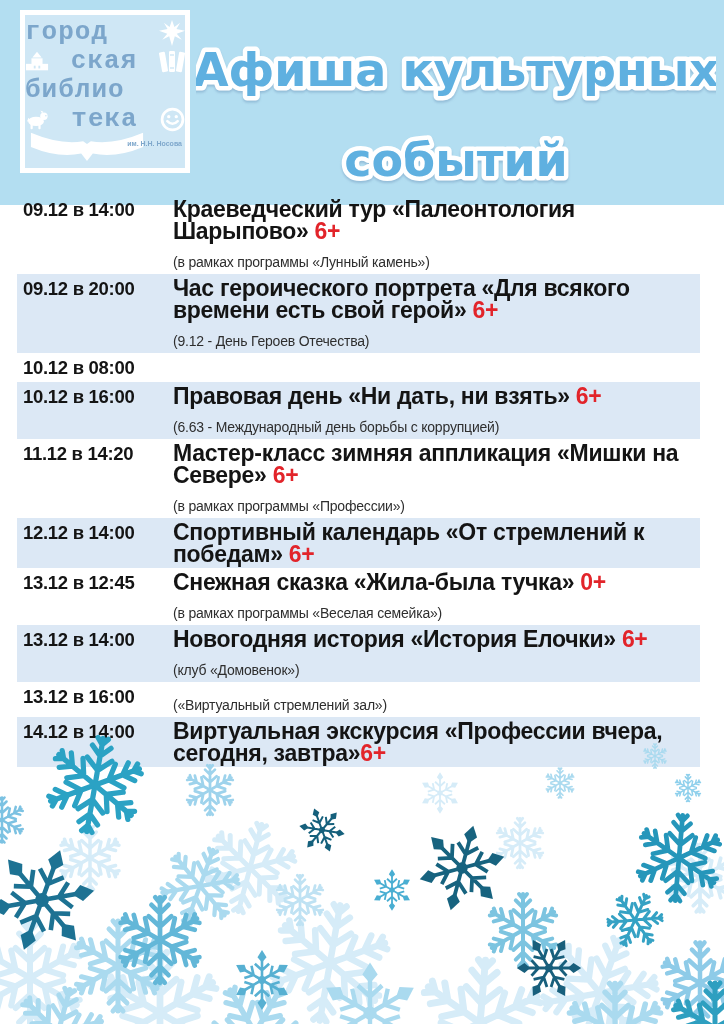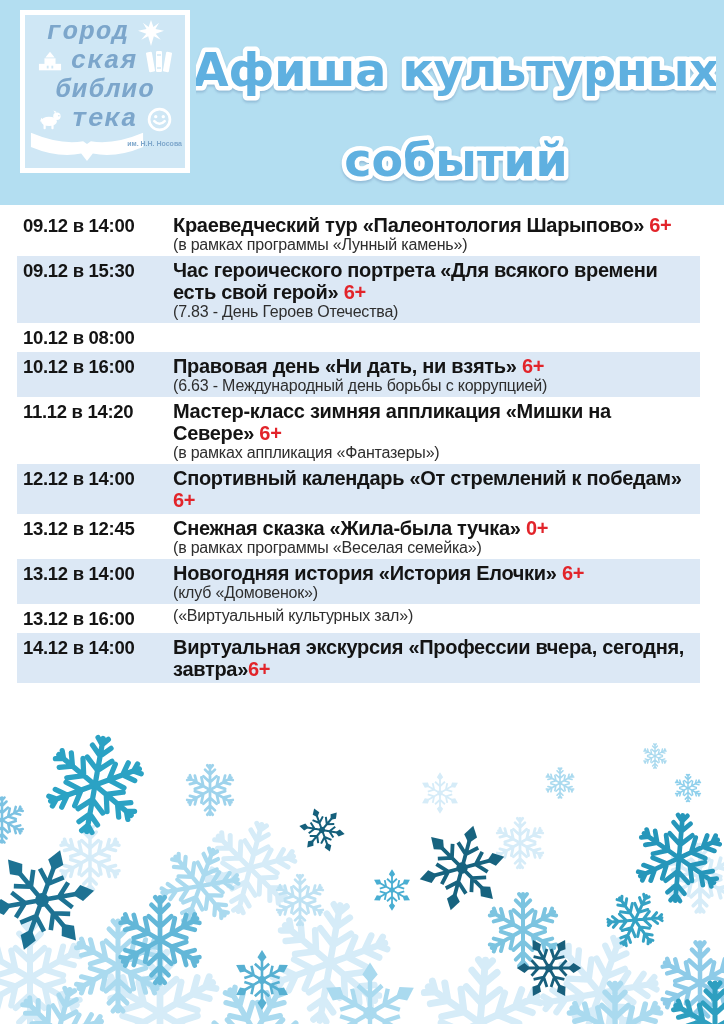--- a/index.html
+++ b/index.html
@@ -17,22 +17,22 @@
   }
   .logo-card{
     position:absolute; left:20px; top:10px; width:170px; height:163px;
     background:#ffffff; padding:5px;
   }
   .logo-panel{
     position:relative; width:100%; height:100%;
     background:#cfe7f5; padding-top:3px;
   }
   .logo-row{
-    display:flex; align-items:center; justify-content:center;
-    gap:9px; height:29px;font-style:italic;
+    display:flex; align-items:center; justify-content:space-between;
+    gap:9px; height:29px;
   }
   .logo-word{
     font-family:"Liberation Mono", monospace; font-weight:bold;
     font-size:26px; color:#7ca6cb; letter-spacing:1px; line-height:29px;
   }
   .logo-ic{ flex:0 0 auto; display:block; }
   .logo-book{ position:absolute; left:4px; bottom:5px; width:116px; height:34px; }
   .logo-caption{
     position:absolute; right:3px; bottom:21px;
     font-size:7px; font-weight:bold; color:#7fa8cc; letter-spacing:0;
@@ -40,38 +40,38 @@
   .title-svg{ position:absolute; left:196px; top:14px; }
   .title-svg text{
     font-family:"DejaVu Sans", sans-serif; font-weight:bold;
     font-size:46px; fill:#5fb0e0;
     stroke:#ffffff; stroke-width:9px; stroke-linejoin:round;
     paint-order:stroke fill;
     filter:drop-shadow(0 2.5px 1px rgba(120,160,195,0.55));
   }
 
   
-  .events{ position:absolute; left:17px; top:211px; width:683px; }
+  .events{ position:absolute; left:17px; top:195px; width:683px; }
   .row{
     display:grid; grid-template-columns:150px 1fr;
     padding:3px 8px 3px 6px;
   }
   .row.alt{ background:#dce8f5; }
   .date{
     font-weight:bold; font-size:18.5px; color:#141414;
     letter-spacing:-0.3px; line-height:22px; padding-top:1px;
   }
   .title{
-    font-weight:bold; font-size:20px; line-height:22px;
+    font-weight:bold; font-size:23px; line-height:22px;
     color:#141414; letter-spacing:-0.3px; max-width:522px;
   }
   .age{ color:#e2242a; }
   .sub{
-    font-size:16px; line-height:17px; color:#2e2e2e;
-    letter-spacing:-0.2px; margin-top:0; max-width:522px;
+    font-size:14px; line-height:17px; color:#2e2e2e;
+    letter-spacing:-0.2px; margin-top:12px; max-width:522px;
   }
 
   
   .snow{ position:absolute; left:0; bottom:0; width:724px; height:296px; display:block; }
 </style>
 </head>
 <body>
 
 <div class="page">
 
@@ -144,44 +144,44 @@
   <div class="events">
     <div class="row">
       <div class="date">09.12 в 14:00</div>
       <div class="info">
         <div class="title"><span class="t">Краеведческий тур «Палеонтология Шарыпово» </span><span class="age">6+</span></div>
         <div class="sub">(в рамках программы «Лунный камень»)</div>
       </div>
     </div>
 
     <div class="row alt">
-      <div class="date">09.12 в 15:30</div>
+      <div class="date">09.12 в 20:00</div>
       <div class="info">
         <div class="title"><span class="t">Час героического портрета «Для всякого времени есть свой герой» </span><span class="age">6+</span></div>
-        <div class="sub">(7.83 - День Героев Отечества)</div>
+        <div class="sub">(9.12 - День Героев Отечества)</div>
       </div>
     </div>
 
     <div class="row">
       <div class="date">10.12 в 08:00</div>
     </div>
 
     <div class="row alt">
       <div class="date">10.12 в 16:00</div>
       <div class="info">
         <div class="title"><span class="t">Правовая день «Ни дать, ни взять» </span><span class="age">6+</span></div>
         <div class="sub">(6.63 - Международный день борьбы с коррупцией)</div>
       </div>
     </div>
 
     <div class="row">
       <div class="date">11.12 в 14:20</div>
       <div class="info">
         <div class="title"><span class="t">Мастер-класс зимняя аппликация «Мишки на Севере» </span><span class="age">6+</span></div>
-        <div class="sub">(в рамках аппликация «Фантазеры»)</div>
+        <div class="sub">(в рамках программы «Профессии»)</div>
       </div>
     </div>
 
     <div class="row alt">
       <div class="date">12.12 в 14:00</div>
       <div class="info">
         <div class="title"><span class="t">Спортивный календарь «От стремлений к победам» </span><span class="age">6+</span></div>
       </div>
     </div>
 
@@ -197,21 +197,21 @@
       <div class="date">13.12 в 14:00</div>
       <div class="info">
         <div class="title"><span class="t">Новогодняя история «История Елочки» </span><span class="age">6+</span></div>
         <div class="sub">(клуб «Домовенок»)</div>
       </div>
     </div>
 
     <div class="row">
       <div class="date">13.12 в 16:00</div>
       <div class="info">
-        <div class="sub">(«Виртуальный культурных зал»)</div>
+        <div class="sub">(«Виртуальный стремлений зал»)</div>
       </div>
     </div>
 
     <div class="row alt">
       <div class="date">14.12 в 14:00</div>
       <div class="info">
         <div class="title"><span class="t">Виртуальная экскурсия «Профессии вчера, сегодня, завтра»</span><span class="age">6+</span></div>
 
       </div>
     </div>

